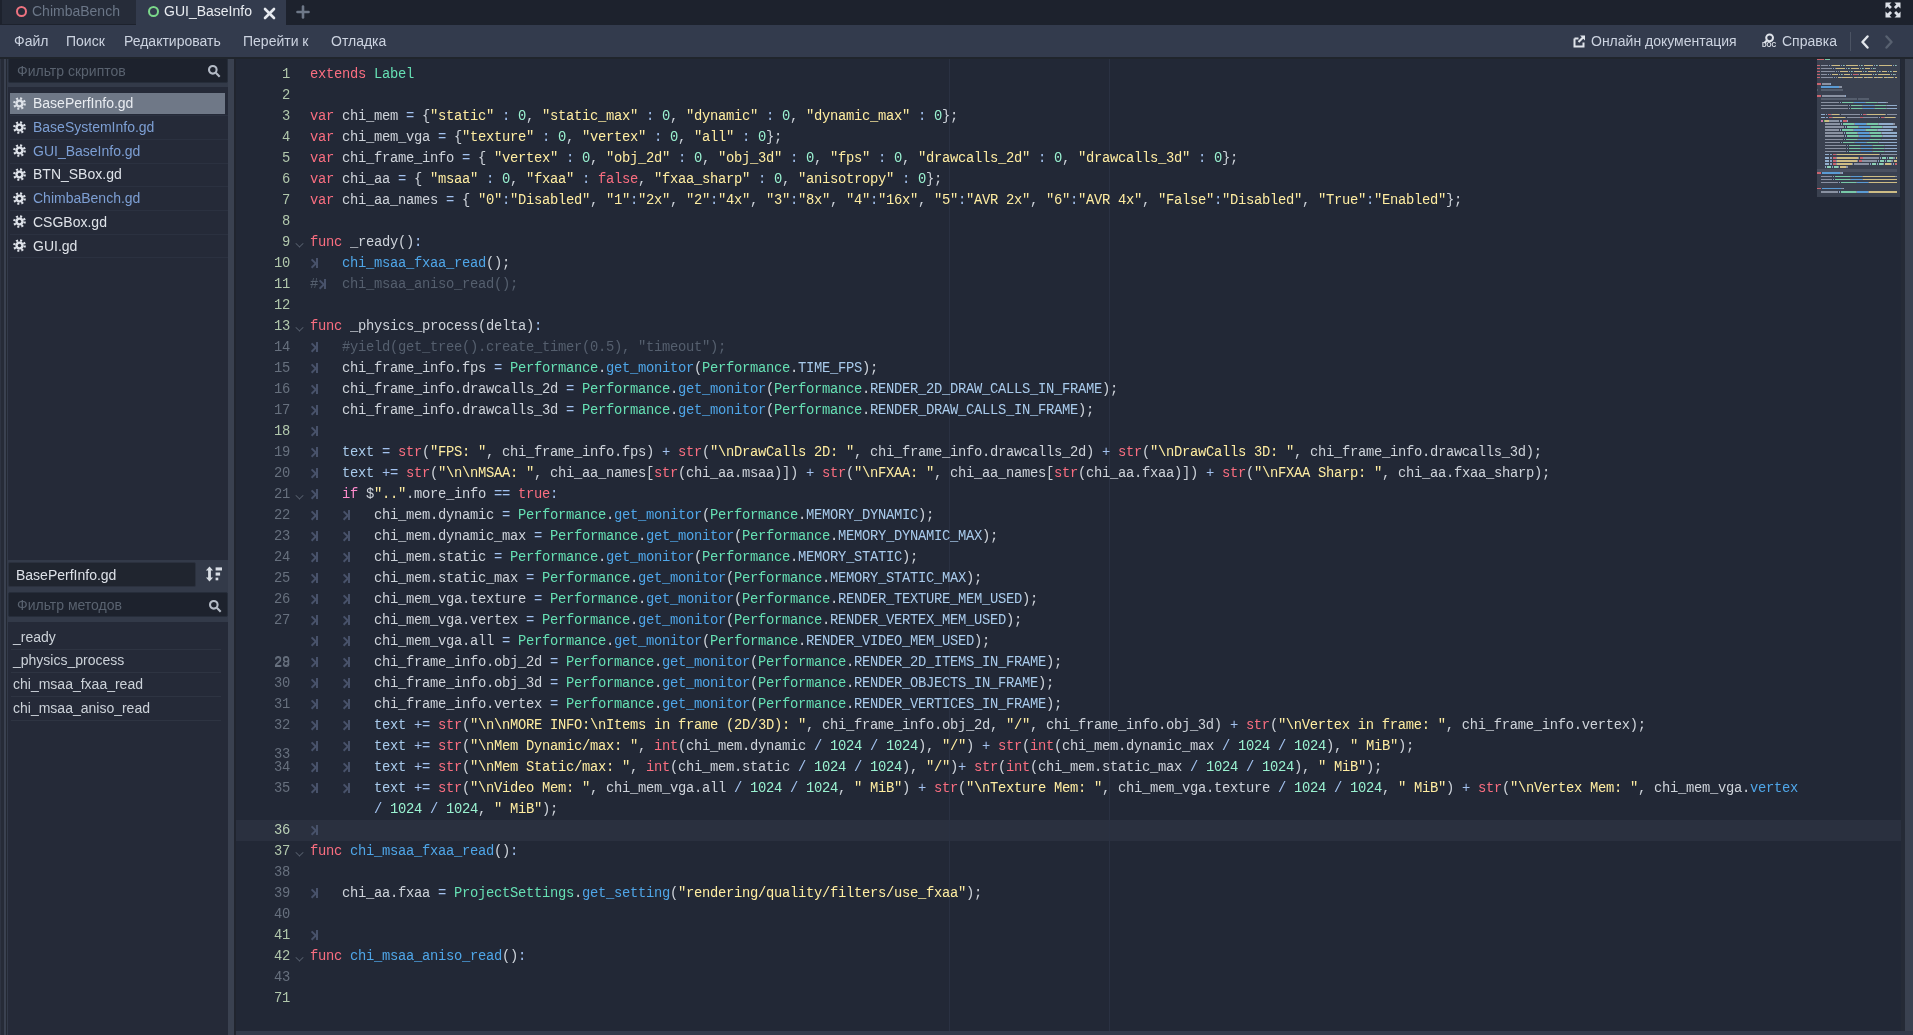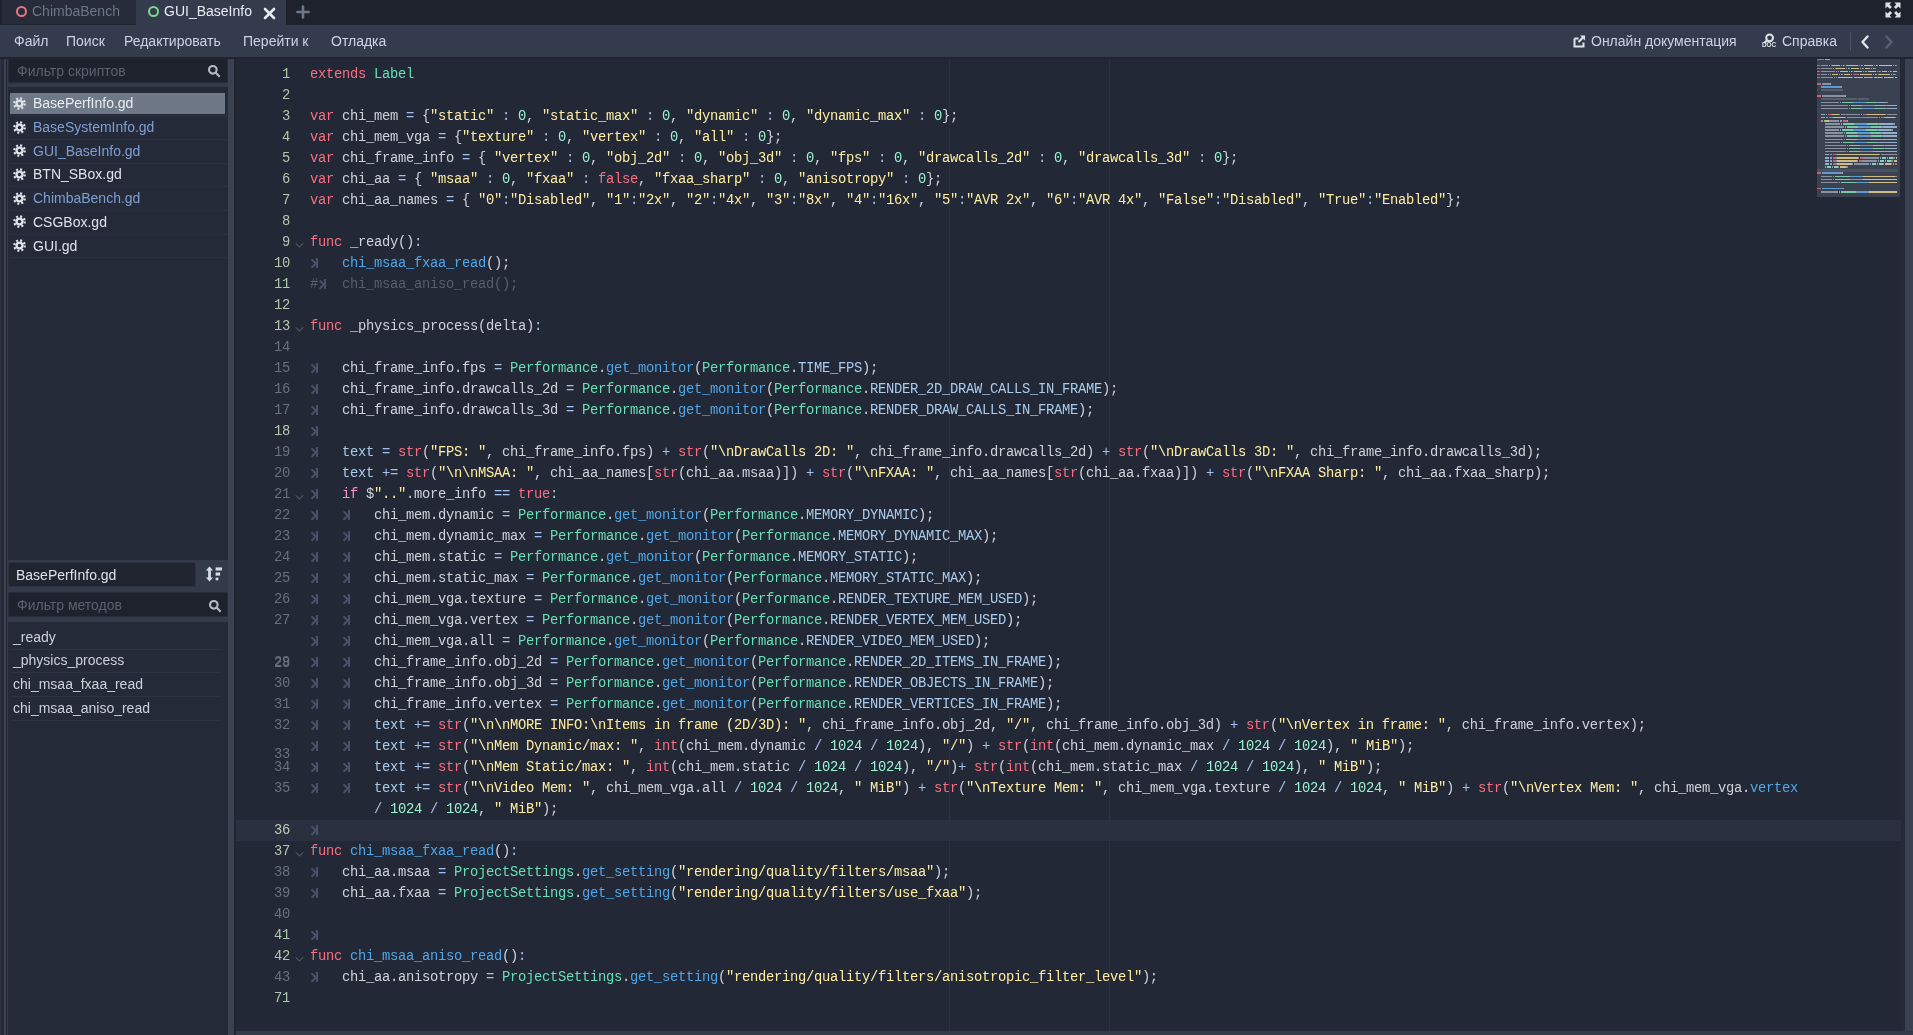--- a/index.html
+++ b/index.html
@@ -309,20 +309,21 @@
       <div class="row" style="top:70.5px"><span class="k">var</span><span class="p"> chi_mem_vga </span><span class="o">=</span><span class="p"> {</span><span class="s">"texture"</span><span class="p"> </span><span class="o">:</span><span class="p"> </span><span class="n">0</span><span class="p">, </span><span class="s">"vertex"</span><span class="p"> </span><span class="o">:</span><span class="p"> </span><span class="n">0</span><span class="p">, </span><span class="s">"all"</span><span class="p"> </span><span class="o">:</span><span class="p"> </span><span class="n">0</span><span class="p">};</span></div>
       <div class="row" style="top:91.5px"><span class="k">var</span><span class="p"> chi_frame_info </span><span class="o">=</span><span class="p"> { </span><span class="s">"vertex"</span><span class="p"> </span><span class="o">:</span><span class="p"> </span><span class="n">0</span><span class="p">, </span><span class="s">"obj_2d"</span><span class="p"> </span><span class="o">:</span><span class="p"> </span><span class="n">0</span><span class="p">, </span><span class="s">"obj_3d"</span><span class="p"> </span><span class="o">:</span><span class="p"> </span><span class="n">0</span><span class="p">, </span><span class="s">"fps"</span><span class="p"> </span><span class="o">:</span><span class="p"> </span><span class="n">0</span><span class="p">, </span><span class="s">"drawcalls_2d"</span><span class="p"> </span><span class="o">:</span><span class="p"> </span><span class="n">0</span><span class="p">, </span><span class="s">"drawcalls_3d"</span><span class="p"> </span><span class="o">:</span><span class="p"> </span><span class="n">0</span><span class="p">};</span></div>
       <div class="row" style="top:112.5px"><span class="k">var</span><span class="p"> chi_aa </span><span class="o">=</span><span class="p"> { </span><span class="s">"msaa"</span><span class="p"> </span><span class="o">:</span><span class="p"> </span><span class="n">0</span><span class="p">, </span><span class="s">"fxaa"</span><span class="p"> </span><span class="o">:</span><span class="p"> </span><span class="k">false</span><span class="p">, </span><span class="s">"fxaa_sharp"</span><span class="p"> </span><span class="o">:</span><span class="p"> </span><span class="n">0</span><span class="p">, </span><span class="s">"anisotropy"</span><span class="p"> </span><span class="o">:</span><span class="p"> </span><span class="n">0</span><span class="p">};</span></div>
       <div class="row" style="top:133.5px"><span class="k">var</span><span class="p"> chi_aa_names </span><span class="o">=</span><span class="p"> { </span><span class="s">"0"</span><span class="o">:</span><span class="s">"Disabled"</span><span class="p">, </span><span class="s">"1"</span><span class="o">:</span><span class="s">"2x"</span><span class="p">, </span><span class="s">"2"</span><span class="o">:</span><span class="s">"4x"</span><span class="p">, </span><span class="s">"3"</span><span class="o">:</span><span class="s">"8x"</span><span class="p">, </span><span class="s">"4"</span><span class="o">:</span><span class="s">"16x"</span><span class="p">, </span><span class="s">"5"</span><span class="o">:</span><span class="s">"AVR 2x"</span><span class="p">, </span><span class="s">"6"</span><span class="o">:</span><span class="s">"AVR 4x"</span><span class="p">, </span><span class="s">"False"</span><span class="o">:</span><span class="s">"Disabled"</span><span class="p">, </span><span class="s">"True"</span><span class="o">:</span><span class="s">"Enabled"</span><span class="p">};</span></div>
       <div class="row" style="top:154.5px"></div>
       <div class="row" style="top:175.5px"><span class="k">func</span><span class="p"> _ready()</span><span class="o">:</span></div>
       <div class="row" style="top:196.5px"><i class="tb"></i><span class="fn">chi_msaa_fxaa_read</span><span class="p">();</span></div>
       <div class="row" style="top:217.5px"><span class="c">#</span><i class="tb tb3"></i><span class="c">chi_msaa_aniso_read();</span></div>
       <div class="row" style="top:238.5px"></div>
       <div class="row" style="top:259.5px"><span class="k">func</span><span class="p"> _physics_process(delta)</span><span class="o">:</span></div>
+      <div class="row" style="top:280.5px"><i class="tb"></i><span class="c">#yield(get_tree().create_timer(0.5), "timeout");</span></div>
       <div class="row" style="top:301.5px"><i class="tb"></i><span class="p">chi_frame_info.fps </span><span class="o">=</span><span class="p"> </span><span class="t">Performance</span><span class="p">.</span><span class="fu">get_monitor</span><span class="p">(</span><span class="t">Performance</span><span class="p">.</span><span class="m">TIME_FPS</span><span class="p">);</span></div>
       <div class="row" style="top:322.5px"><i class="tb"></i><span class="p">chi_frame_info.drawcalls_2d </span><span class="o">=</span><span class="p"> </span><span class="t">Performance</span><span class="p">.</span><span class="fu">get_monitor</span><span class="p">(</span><span class="t">Performance</span><span class="p">.</span><span class="m">RENDER_2D_DRAW_CALLS_IN_FRAME</span><span class="p">);</span></div>
       <div class="row" style="top:343.5px"><i class="tb"></i><span class="p">chi_frame_info.drawcalls_3d </span><span class="o">=</span><span class="p"> </span><span class="t">Performance</span><span class="p">.</span><span class="fu">get_monitor</span><span class="p">(</span><span class="t">Performance</span><span class="p">.</span><span class="m">RENDER_DRAW_CALLS_IN_FRAME</span><span class="p">);</span></div>
       <div class="row" style="top:364.5px"><i class="tb"></i></div>
       <div class="row" style="top:385.5px"><i class="tb"></i><span class="m">text</span><span class="p"> </span><span class="o">=</span><span class="p"> </span><span class="k">str</span><span class="p">(</span><span class="s">"FPS: "</span><span class="p">, chi_frame_info.fps) </span><span class="o">+</span><span class="p"> </span><span class="k">str</span><span class="p">(</span><span class="s">"\nDrawCalls 2D: "</span><span class="p">, chi_frame_info.drawcalls_2d) </span><span class="o">+</span><span class="p"> </span><span class="k">str</span><span class="p">(</span><span class="s">"\nDrawCalls 3D: "</span><span class="p">, chi_frame_info.drawcalls_3d);</span></div>
       <div class="row" style="top:406.5px"><i class="tb"></i><span class="m">text</span><span class="p"> </span><span class="o">+=</span><span class="p"> </span><span class="k">str</span><span class="p">(</span><span class="s">"\n\nMSAA: "</span><span class="p">, chi_aa_names[</span><span class="k">str</span><span class="p">(chi_aa.msaa)]) </span><span class="o">+</span><span class="p"> </span><span class="k">str</span><span class="p">(</span><span class="s">"\nFXAA: "</span><span class="p">, chi_aa_names[</span><span class="k">str</span><span class="p">(chi_aa.fxaa)]) </span><span class="o">+</span><span class="p"> </span><span class="k">str</span><span class="p">(</span><span class="s">"\nFXAA Sharp: "</span><span class="p">, chi_aa.fxaa_sharp);</span></div>
       <div class="row" style="top:427.5px"><i class="tb"></i><span class="f">if</span><span class="p"> </span><span class="d">$</span><span class="s">".."</span><span class="p">.more_info </span><span class="o">==</span><span class="p"> </span><span class="k">true</span><span class="o">:</span></div>
       <div class="row" style="top:448.5px"><i class="tb"></i><i class="tb"></i><span class="p">chi_mem.dynamic </span><span class="o">=</span><span class="p"> </span><span class="t">Performance</span><span class="p">.</span><span class="fu">get_monitor</span><span class="p">(</span><span class="t">Performance</span><span class="p">.</span><span class="m">MEMORY_DYNAMIC</span><span class="p">);</span></div>
       <div class="row" style="top:469.5px"><i class="tb"></i><i class="tb"></i><span class="p">chi_mem.dynamic_max </span><span class="o">=</span><span class="p"> </span><span class="t">Performance</span><span class="p">.</span><span class="fu">get_monitor</span><span class="p">(</span><span class="t">Performance</span><span class="p">.</span><span class="m">MEMORY_DYNAMIC_MAX</span><span class="p">);</span></div>
       <div class="row" style="top:490.5px"><i class="tb"></i><i class="tb"></i><span class="p">chi_mem.static </span><span class="o">=</span><span class="p"> </span><span class="t">Performance</span><span class="p">.</span><span class="fu">get_monitor</span><span class="p">(</span><span class="t">Performance</span><span class="p">.</span><span class="m">MEMORY_STATIC</span><span class="p">);</span></div>
@@ -333,25 +334,23 @@
       <div class="row" style="top:595.5px"><i class="tb"></i><i class="tb"></i><span class="p">chi_frame_info.obj_2d </span><span class="o">=</span><span class="p"> </span><span class="t">Performance</span><span class="p">.</span><span class="fu">get_monitor</span><span class="p">(</span><span class="t">Performance</span><span class="p">.</span><span class="m">RENDER_2D_ITEMS_IN_FRAME</span><span class="p">);</span></div>
       <div class="row" style="top:616.5px"><i class="tb"></i><i class="tb"></i><span class="p">chi_frame_info.obj_3d </span><span class="o">=</span><span class="p"> </span><span class="t">Performance</span><span class="p">.</span><span class="fu">get_monitor</span><span class="p">(</span><span class="t">Performance</span><span class="p">.</span><span class="m">RENDER_OBJECTS_IN_FRAME</span><span class="p">);</span></div>
       <div class="row" style="top:637.5px"><i class="tb"></i><i class="tb"></i><span class="p">chi_frame_info.vertex </span><span class="o">=</span><span class="p"> </span><span class="t">Performance</span><span class="p">.</span><span class="fu">get_monitor</span><span class="p">(</span><span class="t">Performance</span><span class="p">.</span><span class="m">RENDER_VERTICES_IN_FRAME</span><span class="p">);</span></div>
       <div class="row" style="top:658.5px"><i class="tb"></i><i class="tb"></i><span class="m">text</span><span class="p"> </span><span class="o">+=</span><span class="p"> </span><span class="k">str</span><span class="p">(</span><span class="s">"\n\nMORE INFO:\nItems in frame (2D/3D): "</span><span class="p">, chi_frame_info.obj_2d, </span><span class="s">"/"</span><span class="p">, chi_frame_info.obj_3d) </span><span class="o">+</span><span class="p"> </span><span class="k">str</span><span class="p">(</span><span class="s">"\nVertex in frame: "</span><span class="p">, chi_frame_info.vertex);</span></div>
       <div class="row" style="top:679.5px"><i class="tb"></i><i class="tb"></i><span class="m">text</span><span class="p"> </span><span class="o">+=</span><span class="p"> </span><span class="k">str</span><span class="p">(</span><span class="s">"\nMem Dynamic/max: "</span><span class="p">, </span><span class="k">int</span><span class="p">(chi_mem.dynamic </span><span class="o">/</span><span class="p"> </span><span class="n">1024</span><span class="p"> </span><span class="o">/</span><span class="p"> </span><span class="n">1024</span><span class="p">), </span><span class="s">"/"</span><span class="p">) </span><span class="o">+</span><span class="p"> </span><span class="k">str</span><span class="p">(</span><span class="k">int</span><span class="p">(chi_mem.dynamic_max </span><span class="o">/</span><span class="p"> </span><span class="n">1024</span><span class="p"> </span><span class="o">/</span><span class="p"> </span><span class="n">1024</span><span class="p">), </span><span class="s">" MiB"</span><span class="p">);</span></div>
       <div class="row" style="top:700.5px"><i class="tb"></i><i class="tb"></i><span class="m">text</span><span class="p"> </span><span class="o">+=</span><span class="p"> </span><span class="k">str</span><span class="p">(</span><span class="s">"\nMem Static/max: "</span><span class="p">, </span><span class="k">int</span><span class="p">(chi_mem.static </span><span class="o">/</span><span class="p"> </span><span class="n">1024</span><span class="p"> </span><span class="o">/</span><span class="p"> </span><span class="n">1024</span><span class="p">), </span><span class="s">"/"</span><span class="p">)</span><span class="o">+</span><span class="p"> </span><span class="k">str</span><span class="p">(</span><span class="k">int</span><span class="p">(chi_mem.static_max </span><span class="o">/</span><span class="p"> </span><span class="n">1024</span><span class="p"> </span><span class="o">/</span><span class="p"> </span><span class="n">1024</span><span class="p">), </span><span class="s">" MiB"</span><span class="p">);</span></div>
       <div class="row" style="top:721.5px"><i class="tb"></i><i class="tb"></i><span class="m">text</span><span class="p"> </span><span class="o">+=</span><span class="p"> </span><span class="k">str</span><span class="p">(</span><span class="s">"\nVideo Mem: "</span><span class="p">, chi_mem_vga.all </span><span class="o">/</span><span class="p"> </span><span class="n">1024</span><span class="p"> </span><span class="o">/</span><span class="p"> </span><span class="n">1024</span><span class="p">, </span><span class="s">" MiB"</span><span class="p">) </span><span class="o">+</span><span class="p"> </span><span class="k">str</span><span class="p">(</span><span class="s">"\nTexture Mem: "</span><span class="p">, chi_mem_vga.texture </span><span class="o">/</span><span class="p"> </span><span class="n">1024</span><span class="p"> </span><span class="o">/</span><span class="p"> </span><span class="n">1024</span><span class="p">, </span><span class="s">" MiB"</span><span class="p">) </span><span class="o">+</span><span class="p"> </span><span class="k">str</span><span class="p">(</span><span class="s">"\nVertex Mem: "</span><span class="p">, chi_mem_vga.</span><span class="fn">vertex</span></div>
       <div class="row" style="top:742.5px"><i class="wrapind"></i><span class="o">/</span><span class="p"> </span><span class="n">1024</span><span class="p"> </span><span class="o">/</span><span class="p"> </span><span class="n">1024</span><span class="p">, </span><span class="s">" MiB"</span><span class="p">);</span></div>
       <div class="row" style="top:763.5px"><i class="tb"></i></div>
       <div class="row" style="top:784.5px"><span class="k">func</span><span class="p"> </span><span class="fn">chi_msaa_fxaa_read</span><span class="p">()</span><span class="o">:</span></div>
-      <div class="row" style="top:805.5px"><i class="tb"></i><span class="p">chi_aa.msaa </span><span class="o">=</span><span class="p"> </span><span class="t">ProjectSettings</span><span class="p">.</span><span class="fu">get_setting</span><span class="p">(</span><span class="s">"rendering/quality/filters/msaa"</span><span class="p">);</span></div>
       <div class="row" style="top:826.5px"><i class="tb"></i><span class="p">chi_aa.fxaa </span><span class="o">=</span><span class="p"> </span><span class="t">ProjectSettings</span><span class="p">.</span><span class="fu">get_setting</span><span class="p">(</span><span class="s">"rendering/quality/filters/use_fxaa"</span><span class="p">);</span></div>
       <div class="row" style="top:868.5px"><i class="tb"></i></div>
       <div class="row" style="top:889.5px"><span class="k">func</span><span class="p"> </span><span class="fn">chi_msaa_aniso_read</span><span class="p">()</span><span class="o">:</span></div>
-      <div class="row" style="top:910.5px"><i class="tb"></i><span class="p">chi_aa.anisotropy </span><span class="o">=</span><span class="p"> </span><span class="t">ProjectSettings</span><span class="p">.</span><span class="fu">get_setting</span><span class="p">(</span><span class="s">"rendering/quality/filters/anisotropic_filter_level"</span><span class="p">);</span></div>
       <div class="row" style="top:931.5px"></div>
   </div>
   <div id="minimap" class="abs"></div>
   <div id="minimap-cur" class="abs" style="top:168.9px"></div>
   <div id="mmbars">
       <b style="left:1817.0px;top:58.3px;width:7.0px;background:#c9646f"></b>
       <b style="left:1825.0px;top:58.3px;width:5.0px;background:#78c8a8"></b>
       <b style="left:1817.0px;top:64.5px;width:3.0px;background:#c9646f"></b>
       <b style="left:1821.0px;top:64.5px;width:7.0px;background:#8a92a2"></b>
       <b style="left:1829.0px;top:64.5px;width:1.0px;background:#8ba3c4"></b>

